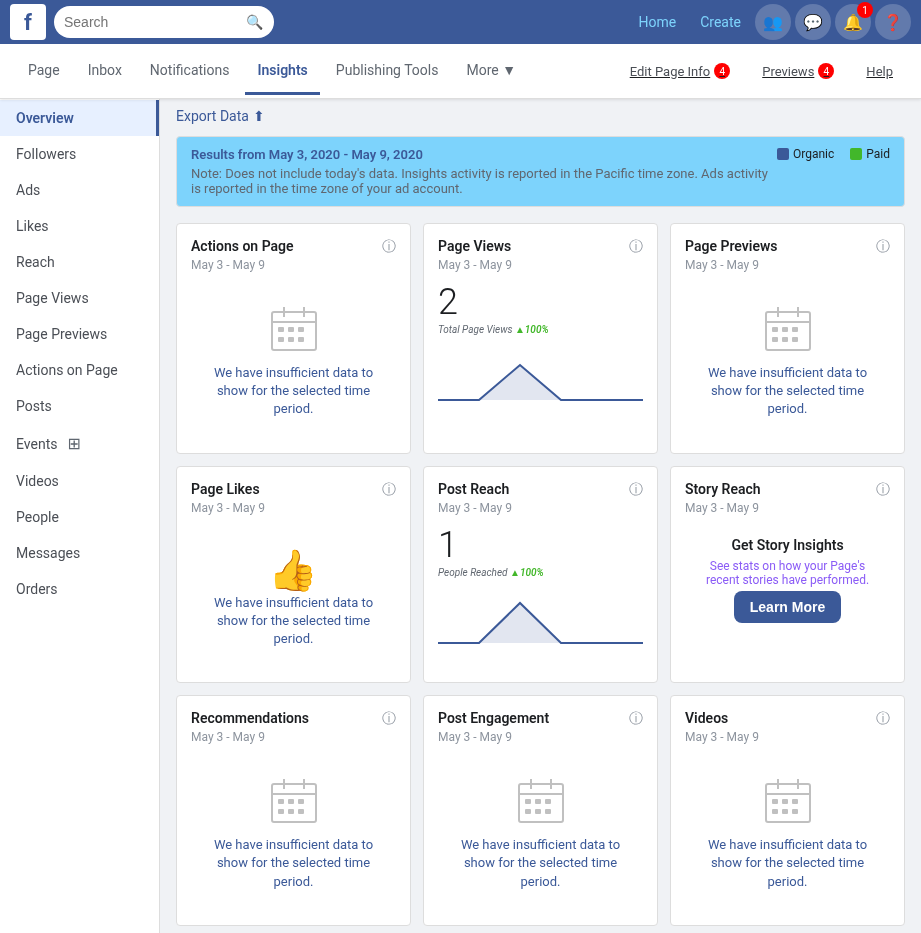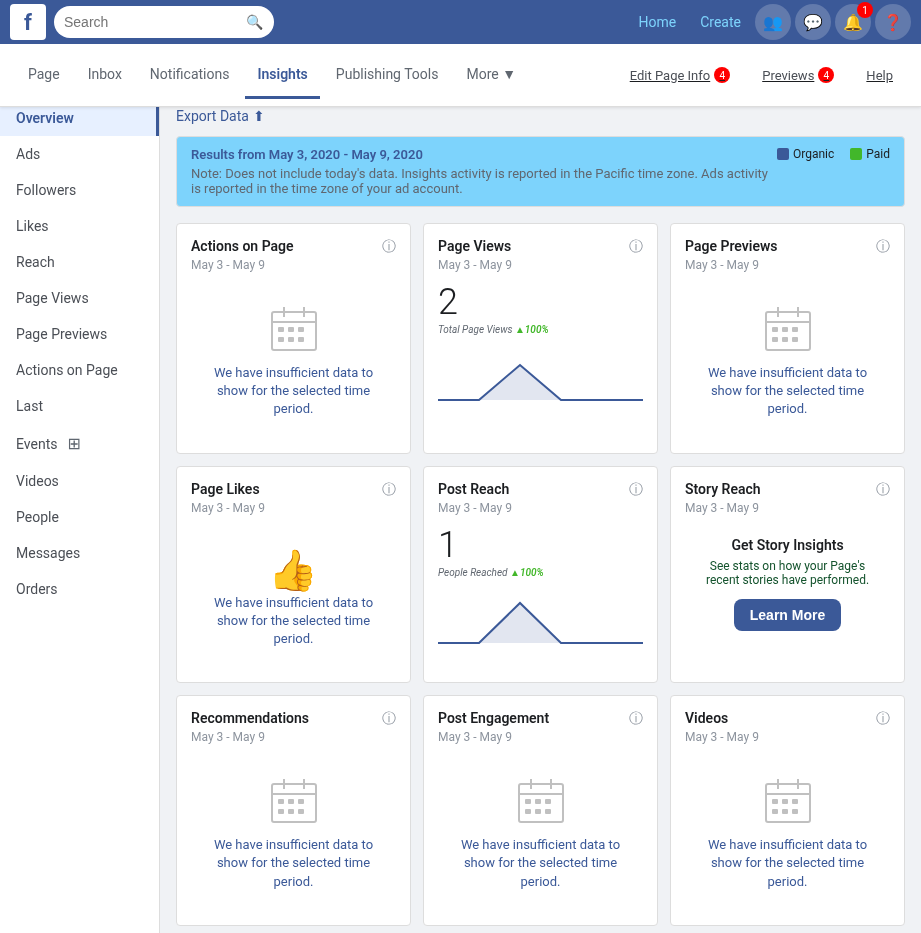--- a/index.html
+++ b/index.html
@@ -60,21 +60,21 @@
     .badge {
       position: absolute; top: -2px; right: -2px;
       background: red; color: #fff; border-radius: 50%;
       width: 16px; height: 16px; font-size: 10px;
       display: flex; align-items: center; justify-content: center;
     }
 
     
     .page-nav {
       background: #fff;
-      height: 63px;
+      height: 55px;
       display: flex;
       align-items: center;
       padding: 0 16px;
       border-bottom: 1px solid #ddd;
       position: fixed; top: 44px; left: 0; right: 0; z-index: 99;
       box-shadow: 0 1px 3px rgba(0,0,0,0.1);
     }
     .page-nav-left {
       display: flex;
       align-items: center;
@@ -291,22 +291,22 @@
       text-align: center;
       padding: 10px;
     }
     .story-reach-title {
       font-size: 14px;
       font-weight: 600;
       margin-bottom: 6px;
     }
     .story-reach-desc {
       font-size: 12px;
-      color: #14532d;
-      margin-bottom: 12px;
+      color: #8b5cf6;
+      margin-bottom: 4px;
     }
     .learn-more-btn {
       background: #3b5998;
       color: #fff;
       border: none;
       border-radius: 8px;
       padding: 8px 16px;
       font-size: 14px;
       font-weight: 600;
       cursor: pointer;
@@ -364,28 +364,28 @@
     <div class="page-nav-btn">
       <span>Help</span>
     </div>
   </div>
 </nav>
 
 <div class="main-layout">
 
   <aside class="sidebar">
     <div class="sidebar-item active">Overview</div>
+    <div class="sidebar-item">Followers</div>
     <div class="sidebar-item">Ads</div>
-    <div class="sidebar-item">Followers</div>
     <div class="sidebar-item">Likes</div>
     <div class="sidebar-item">Reach</div>
     <div class="sidebar-item">Page Views</div>
     <div class="sidebar-item">Page Previews</div>
     <div class="sidebar-item">Actions on Page</div>
-    <div class="sidebar-item">Last</div>
+    <div class="sidebar-item">Posts</div>
     <div class="sidebar-item">Events <span class="sidebar-item-plus">⊞</span></div>
     <div class="sidebar-item">Videos</div>
     <div class="sidebar-item">People</div>
     <div class="sidebar-item">Messages</div>
     <div class="sidebar-item">Orders</div>
   </aside>
 
   <main class="content">
 
     <div class="page-summary-header">

